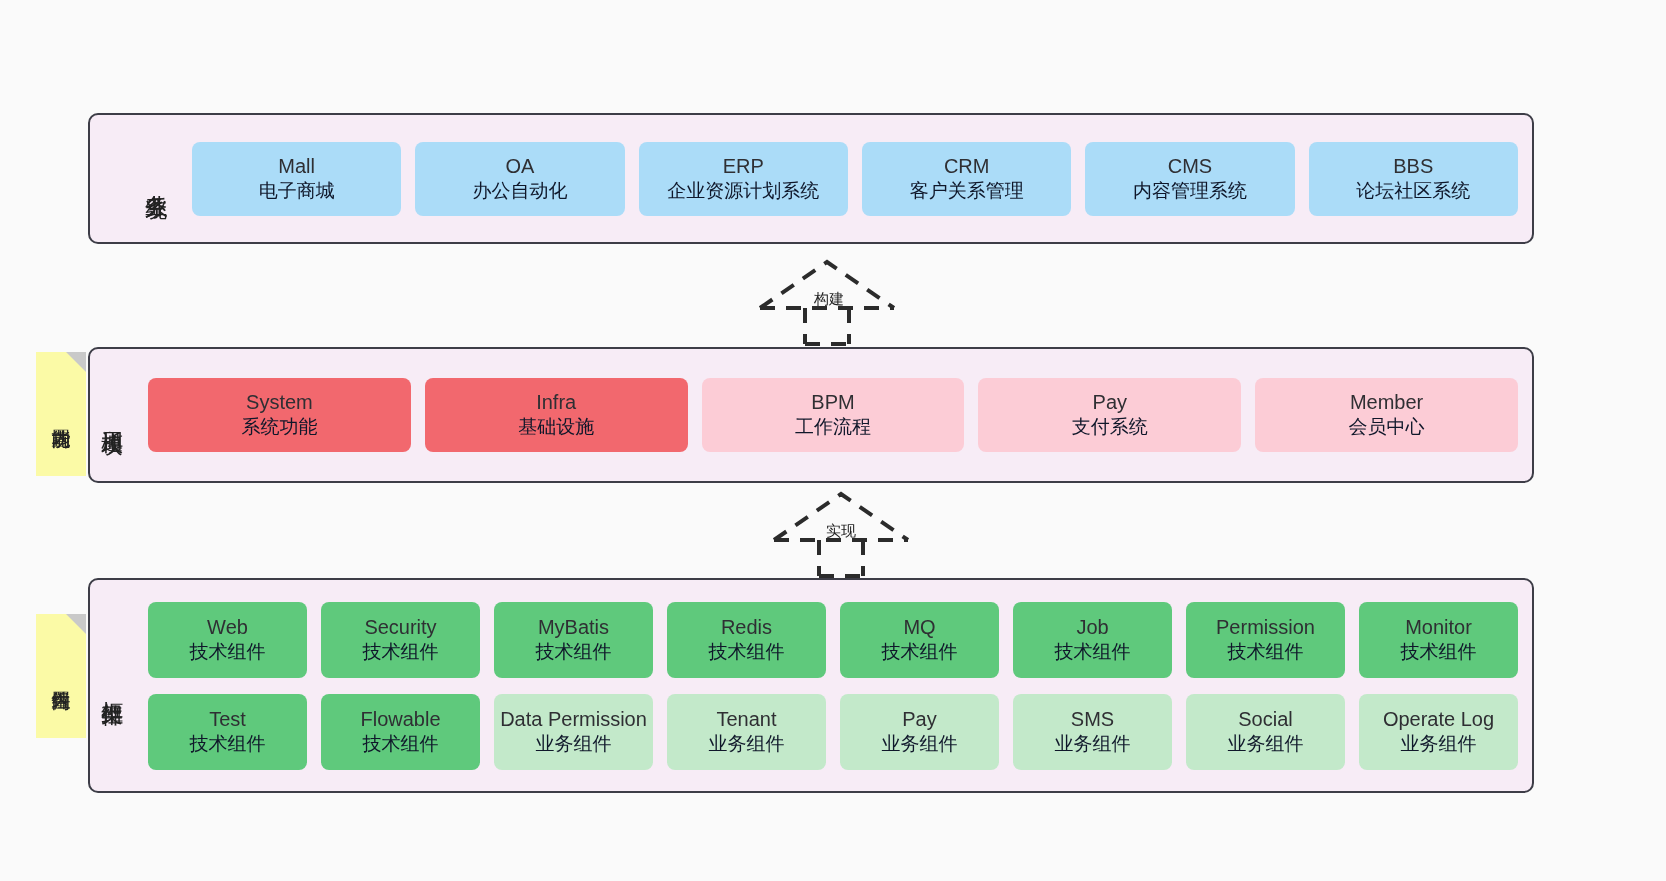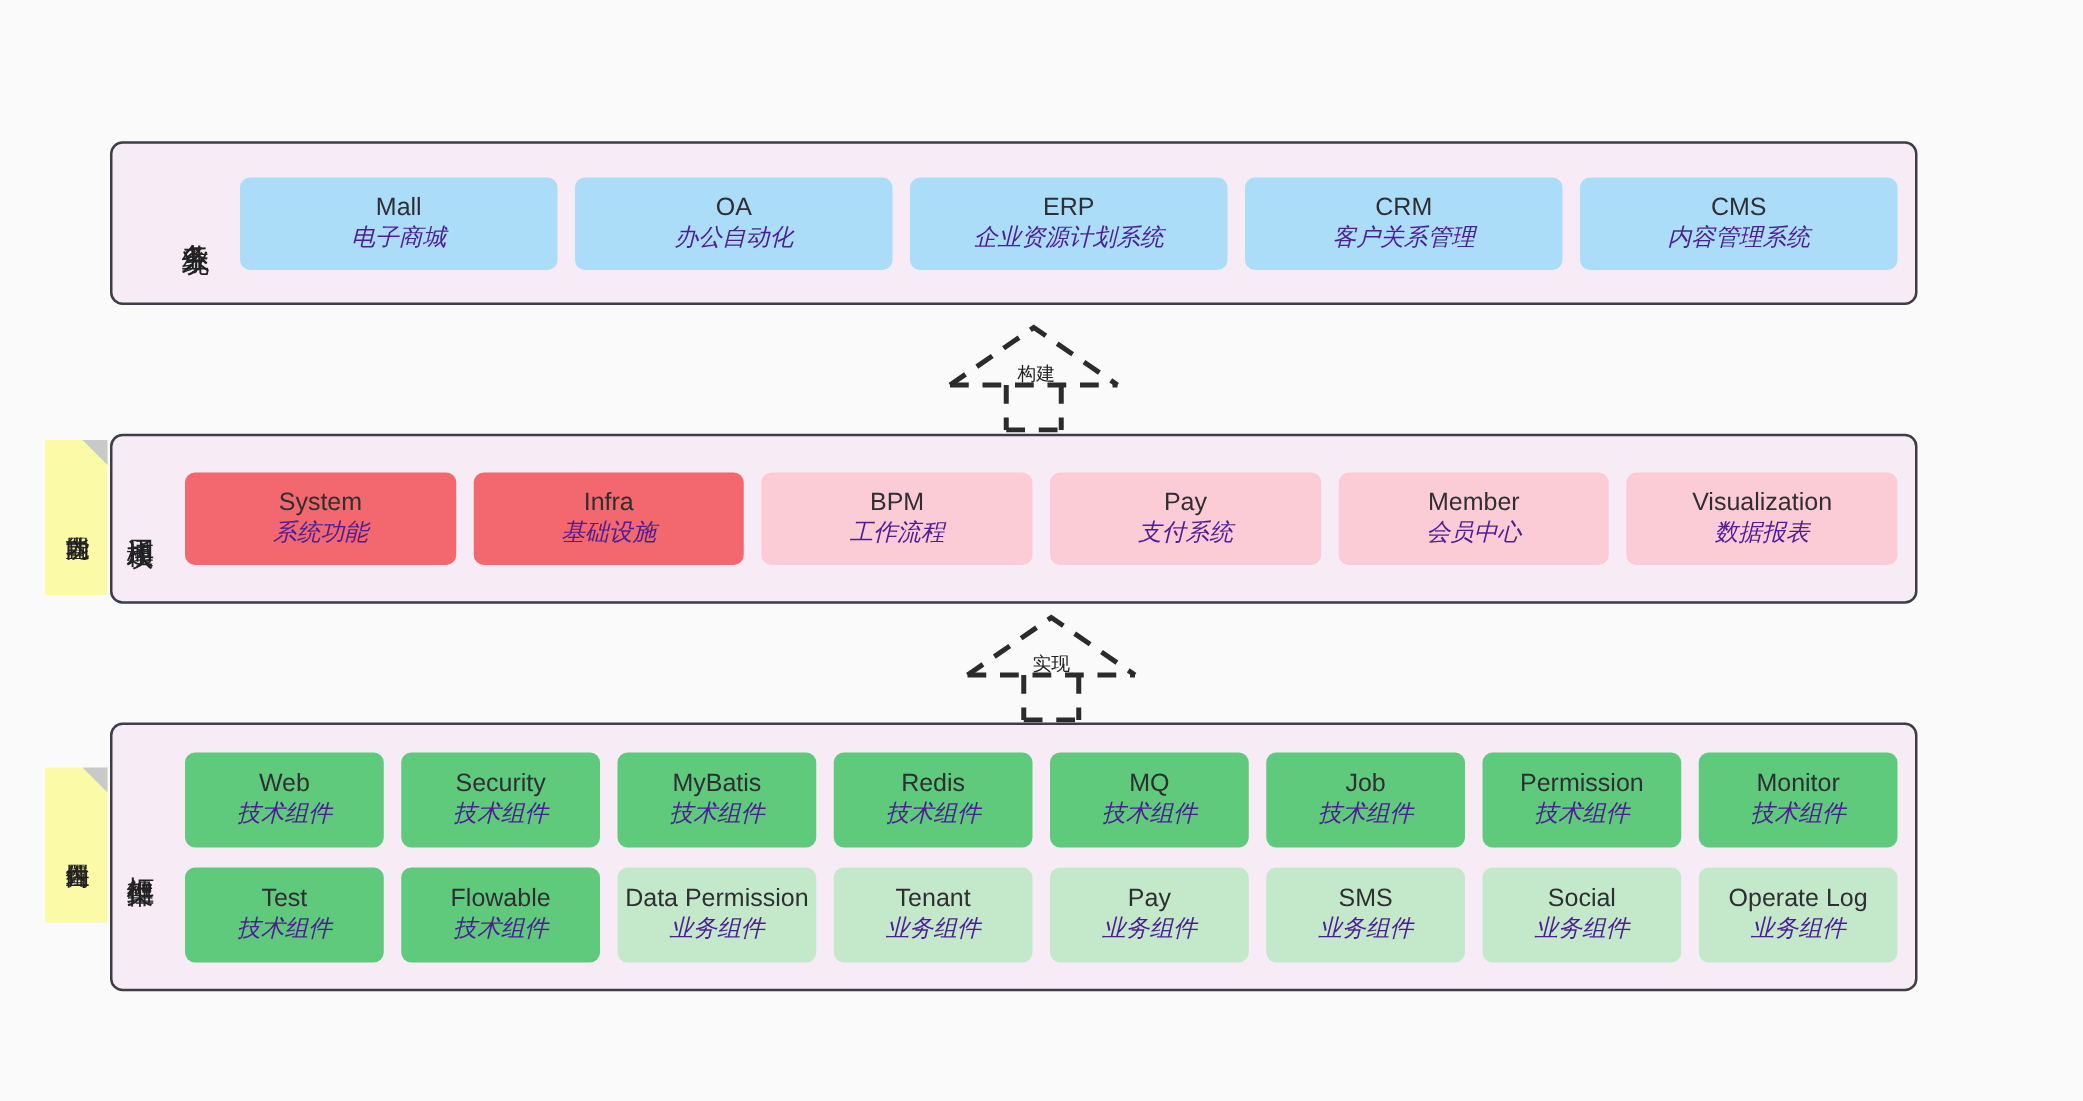--- a/index.html
+++ b/index.html
@@ -80,22 +80,21 @@
     padding: 6px 4px;
   }
   .card .t-en {
     font-size: 20px;
     line-height: 1.25;
     color: #2f2f33;
   }
   .card .t-cn {
     font-size: 19px;
     line-height: 1.3;
-    color: #4c1d95;
-    font-style: italic;
+    color: #0f172a;
   }
 
   
   .c-blue       { background: #abdcf8; }
   .c-red        { background: #f2686e; }
   .c-pink       { background: #fcccd6; }
   .c-green      { background: #5fc97c; text-align: right; }
   .c-greenlight { background: #c3e9ca; }
 
   
@@ -193,20 +192,24 @@
         <div class="card c-blue">
           <div class="t-en">CRM</div>
           <div class="t-cn">客户关系管理</div>
         </div>
 
         <div class="card c-blue">
           <div class="t-en">CMS</div>
           <div class="t-cn">内容管理系统</div>
         </div>
 
+        <div class="card c-blue">
+          <div class="t-en">BBS</div>
+          <div class="t-cn">论坛社区系统</div>
+        </div>
 
       </div>
     </div>
   </div>
 
   <div class="arrow-wrap" id="arrow-build">
     <svg width="150" height="90" viewBox="0 0 150 90" xmlns="http://www.w3.org/2000/svg">
 
       <path d="M 8 52 L 75 6 L 142 52" fill="none" stroke="#2b2b2b" stroke-width="4" stroke-dasharray="15,11" stroke-linecap="butt"></path>
       <path d="M 8 52 L 142 52" fill="none" stroke="#2b2b2b" stroke-width="4" stroke-dasharray="15,11" stroke-linecap="butt"></path>
@@ -243,24 +246,20 @@
         <div class="card c-pink">
           <div class="t-en">Pay</div>
           <div class="t-cn">支付系统</div>
         </div>
 
         <div class="card c-pink">
           <div class="t-en">Member</div>
           <div class="t-cn">会员中心</div>
         </div>
 
-        <div class="card c-pink">
-          <div class="t-en">Visualization</div>
-          <div class="t-cn">数据报表</div>
-        </div>
 
       </div>
     </div>
   </div>
 
   <div class="arrow-wrap" id="arrow-impl">
     <svg width="150" height="90" viewBox="0 0 150 90" xmlns="http://www.w3.org/2000/svg">
       <path d="M 8 52 L 75 6 L 142 52" fill="none" stroke="#2b2b2b" stroke-width="4" stroke-dasharray="15,11" stroke-linecap="butt"></path>
       <path d="M 8 52 L 142 52" fill="none" stroke="#2b2b2b" stroke-width="4" stroke-dasharray="15,11" stroke-linecap="butt"></path>
       <path d="M 53 52 L 53 88 M 97 52 L 97 88 M 53 88 L 97 88" fill="none" stroke="#2b2b2b" stroke-width="4" stroke-dasharray="15,11" stroke-linecap="butt"></path>

